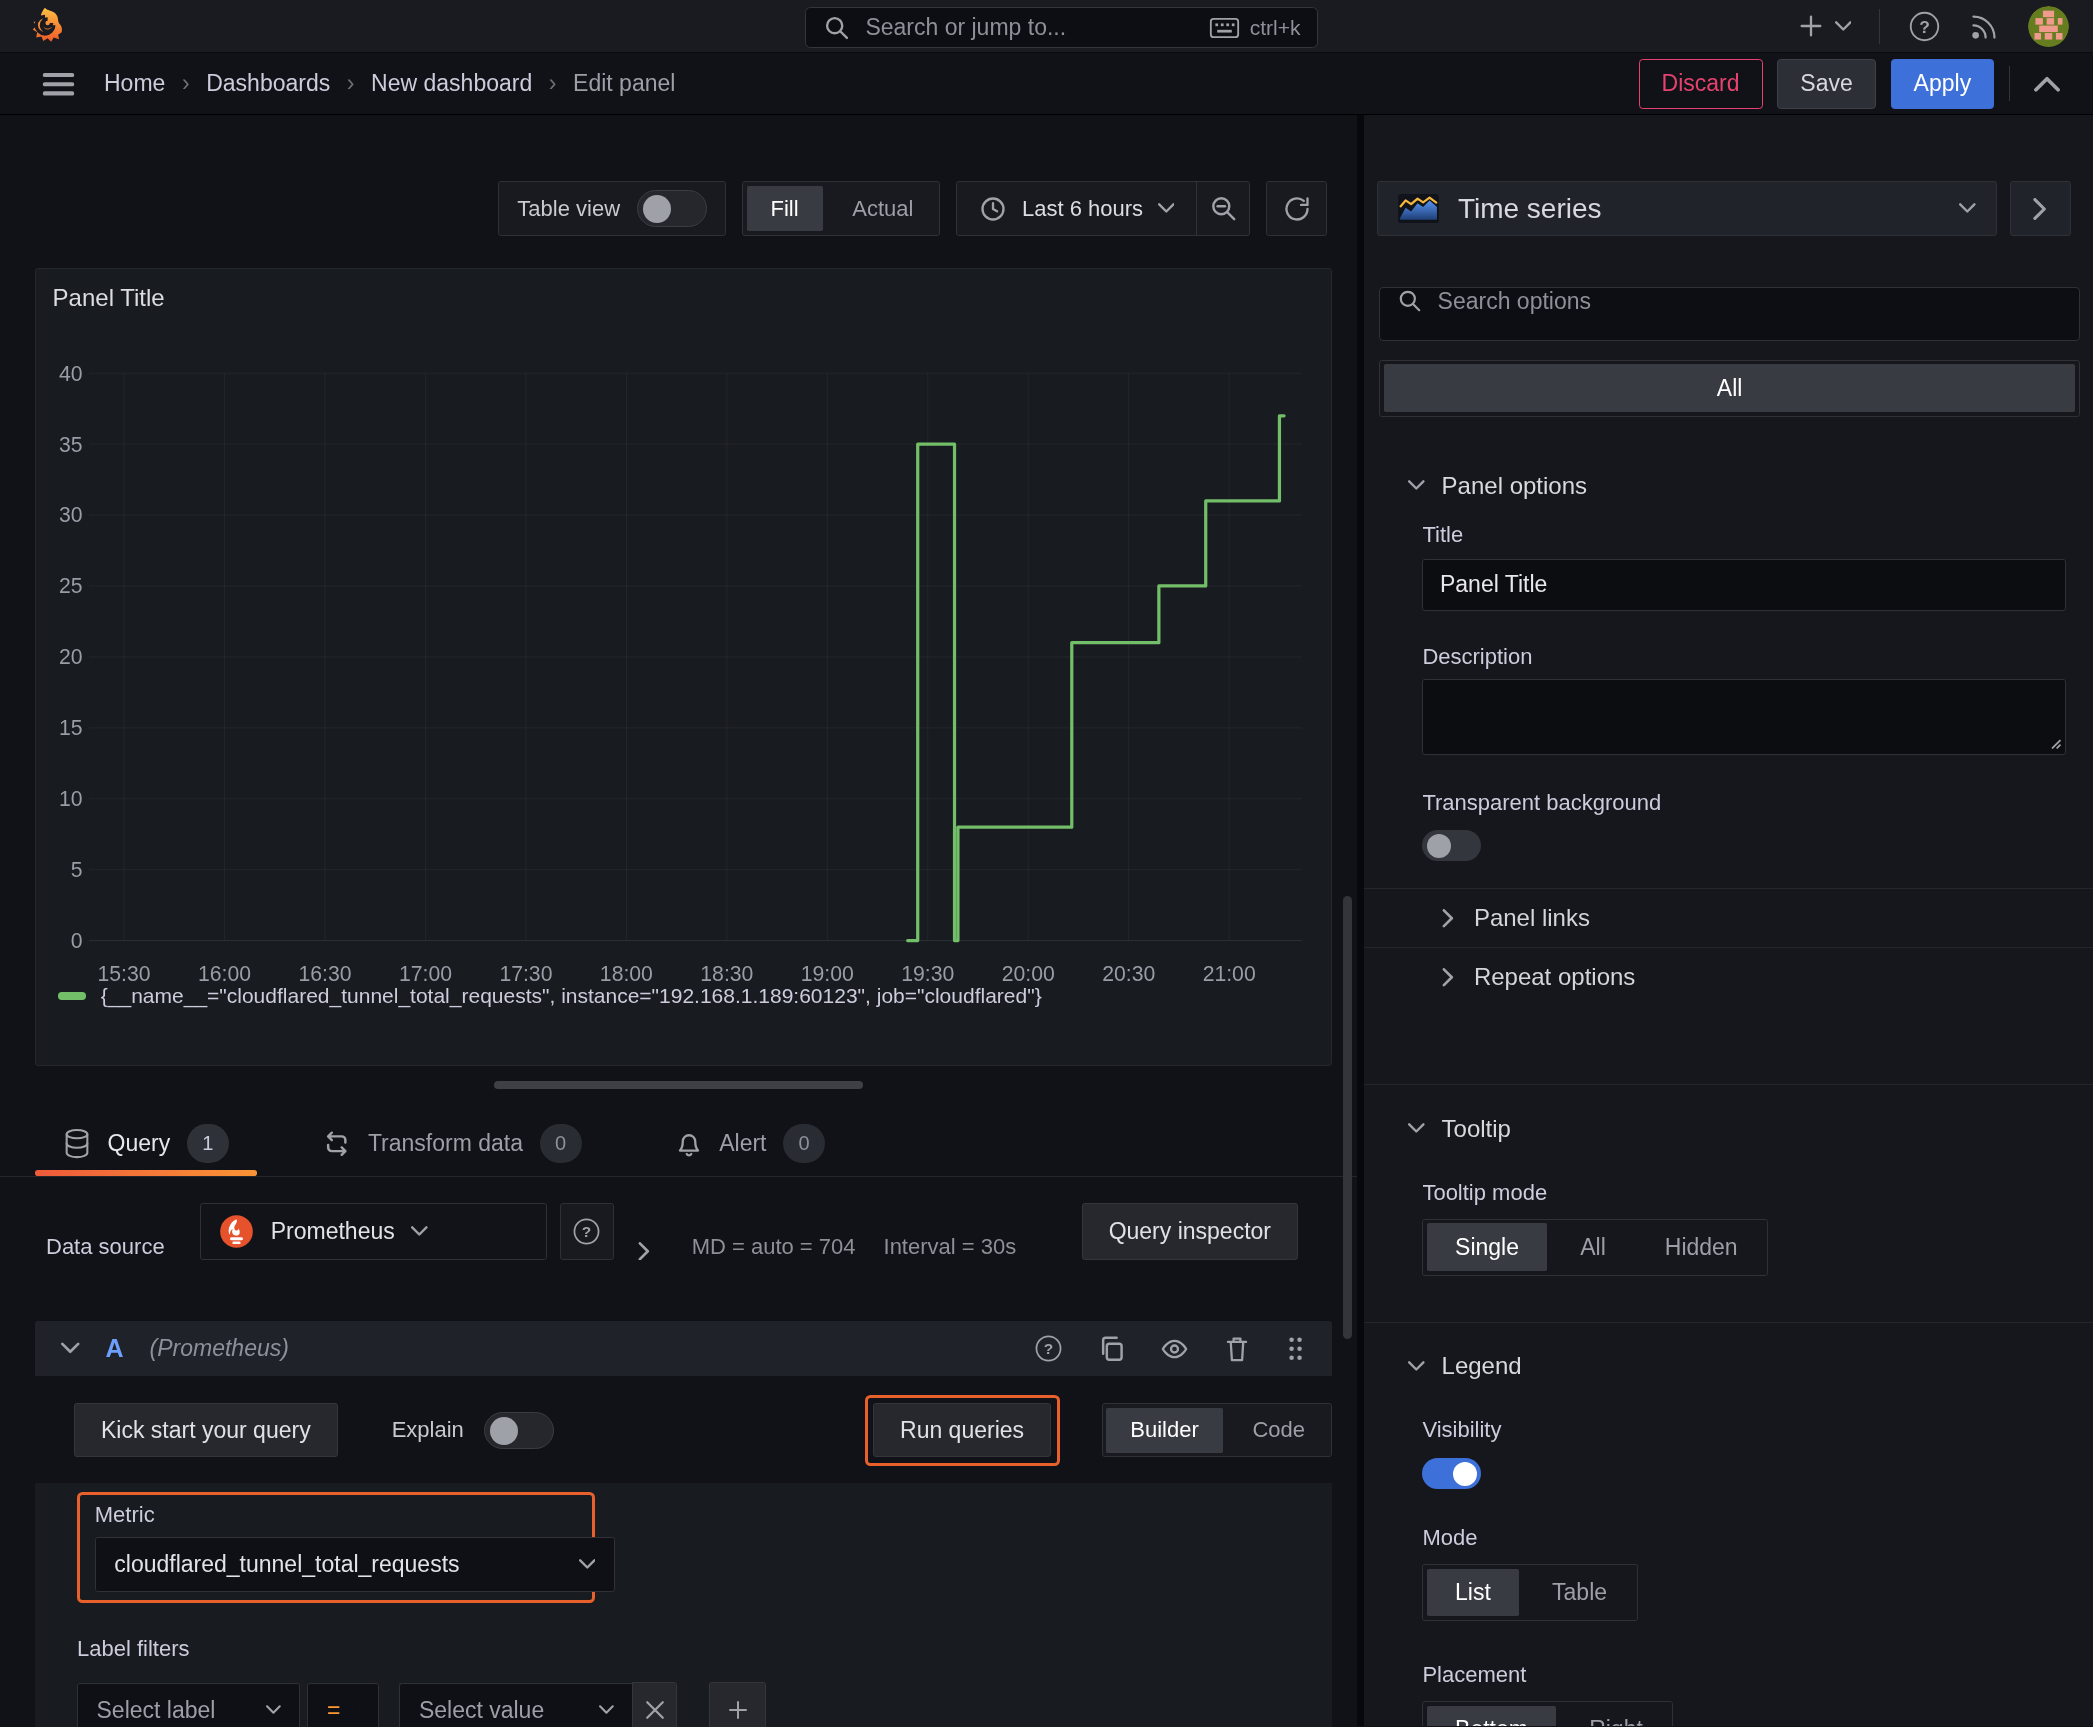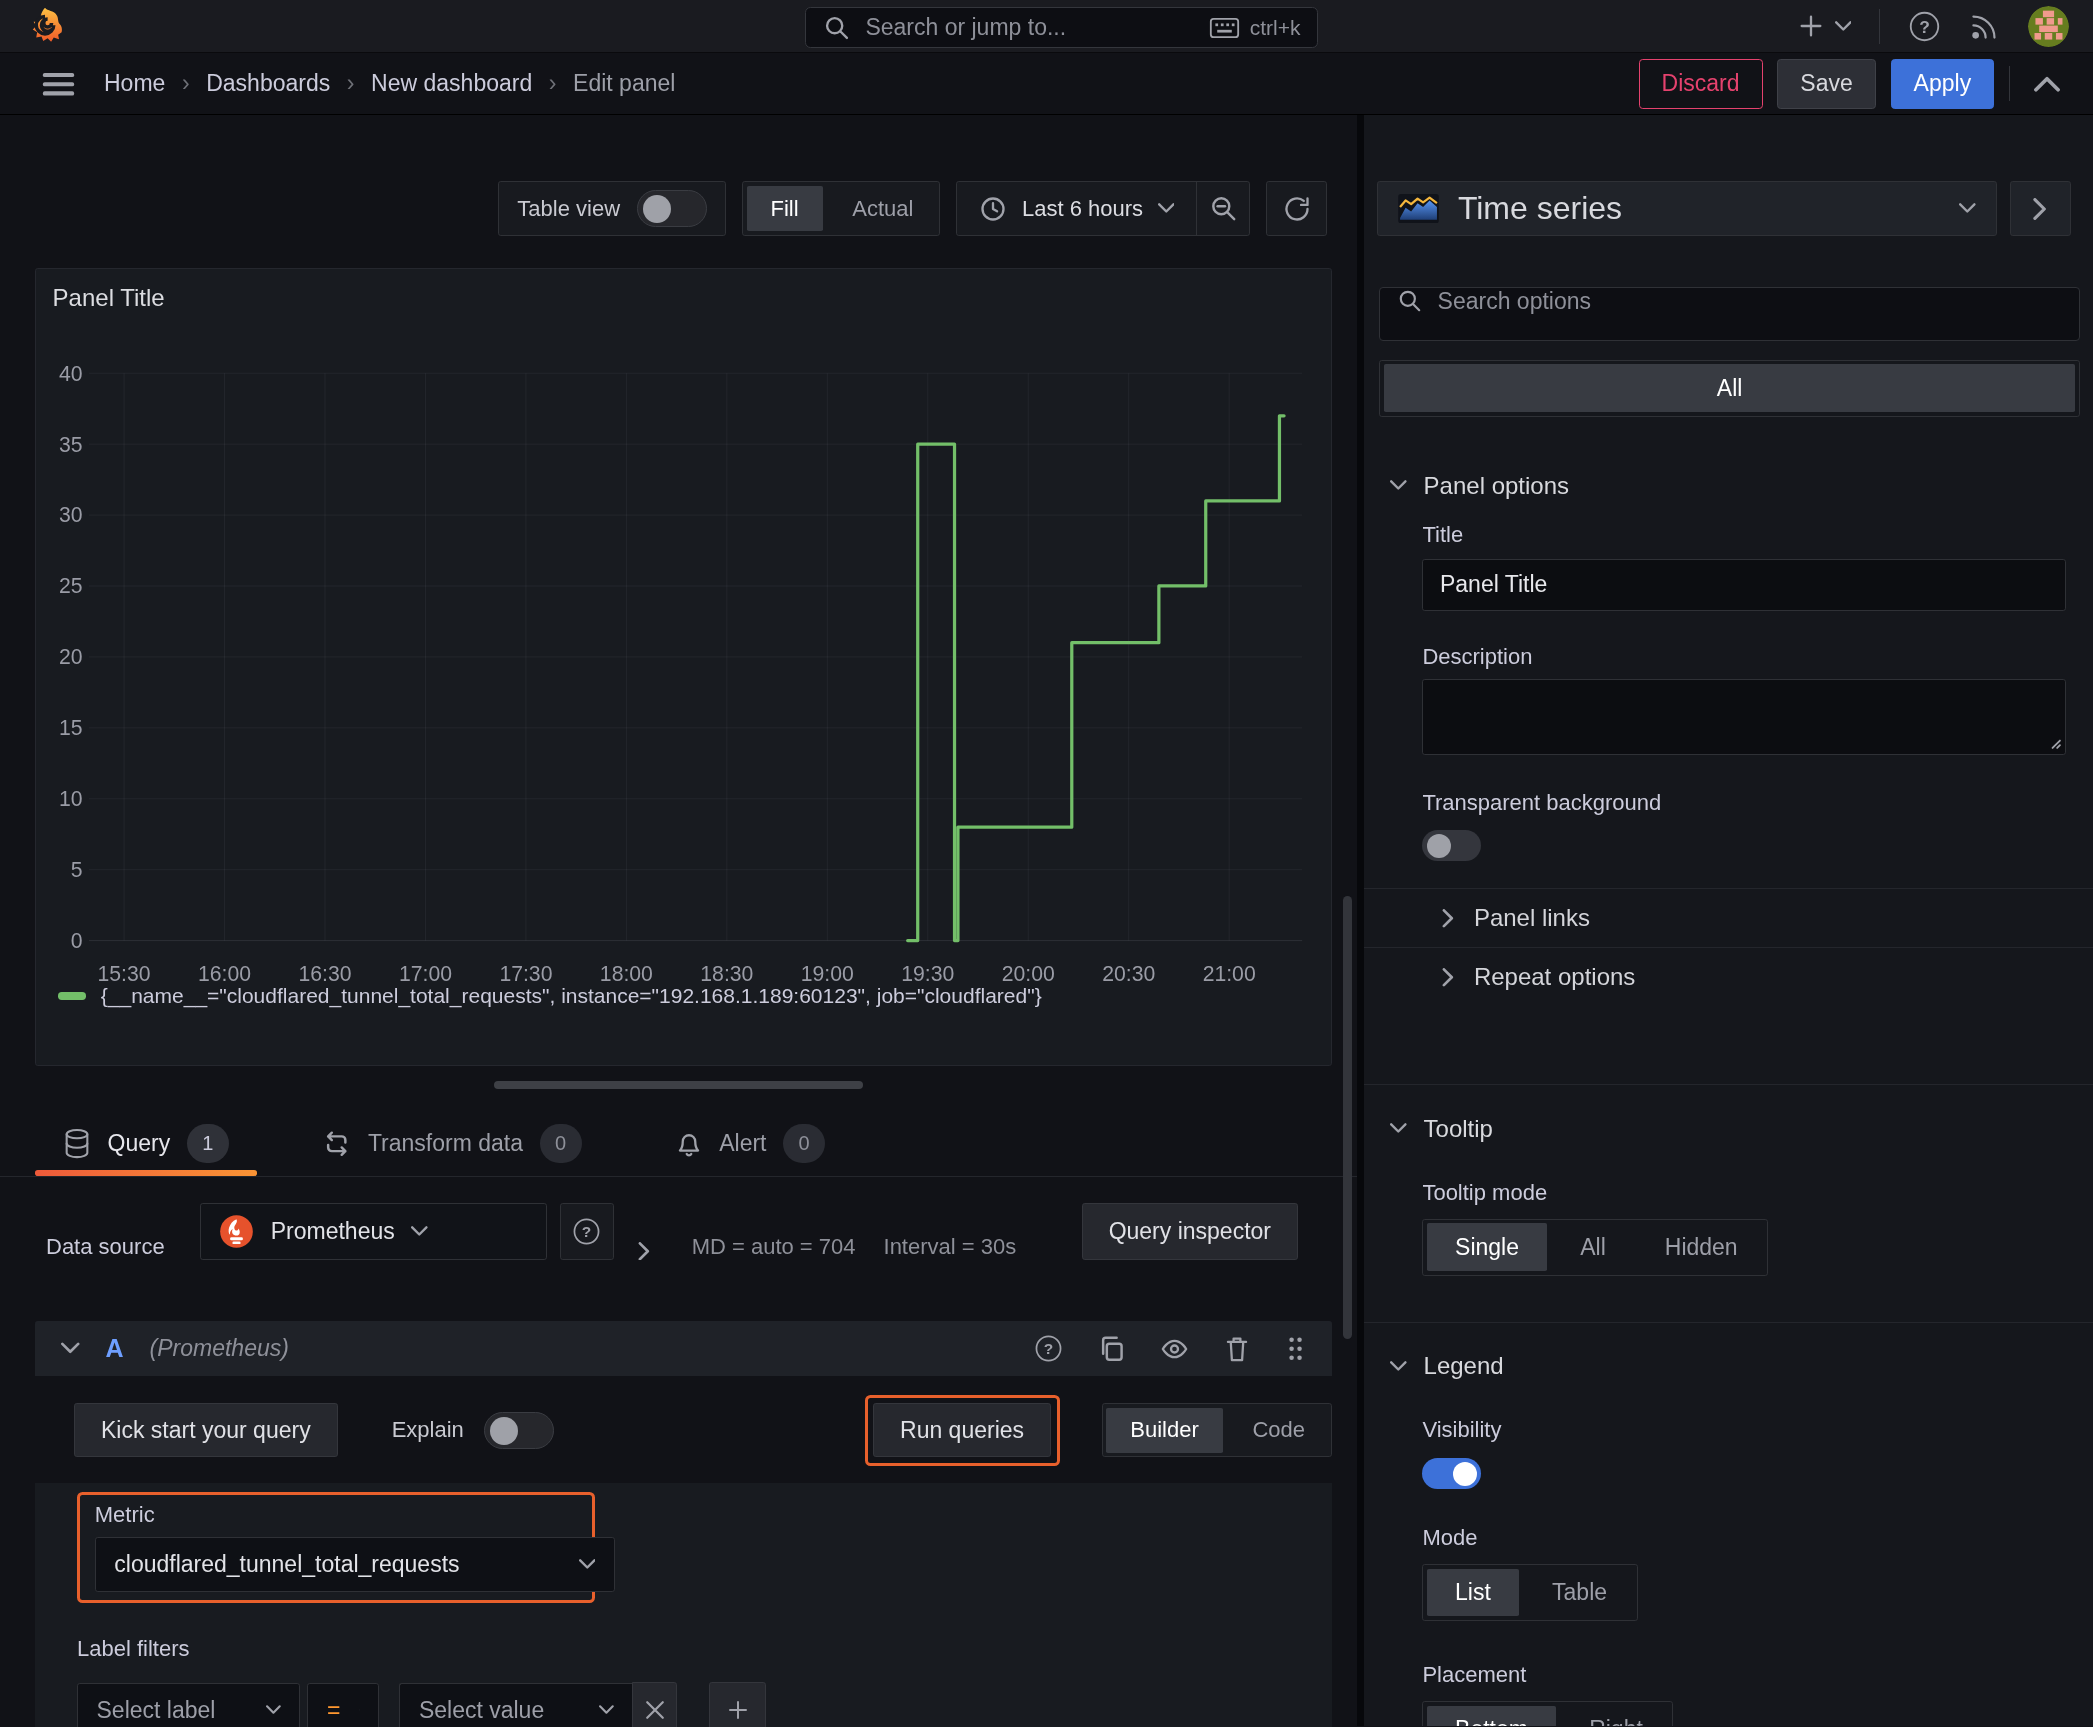--- a/index.html
+++ b/index.html
@@ -131,35 +131,35 @@
   .x-btn { width:45px; height:57px; background:#26282e; border:0.9px solid #34363c; border-radius:0 2.8px 2.8px 0;
            display:grid; place-items:center; }
   .plus-btn { width:57px; height:57px; margin-left:32px; background:#26282e; border:0.9px solid #34363c;
               border-radius:2.8px; display:grid; place-items:center; }
 
   .main-scrollbar { position:absolute; right:5.5px; top:781px; width:8.3px; height:443px; background:#33353b; border-radius:4.6px; }
 
   
   .viz-row { display:flex; gap:13px; margin:66px 22px 0 13px; height:55px; }
   .viz-select { flex:1; display:flex; align-items:center; gap:18.5px; padding:0 20px;
-                background:#202329; border:0.9px solid #2f3136; border-radius:2.8px; font-size:32px; color:#d8d9de; }
+                background:#202329; border:0.9px solid #2f3136; border-radius:2.8px; font-size:28px; color:#d8d9de; }
   .collapse-btn { width:61px; border:0.9px solid #2f3136; background:#202329; border-radius:2.8px;
                   display:grid; place-items:center; }
   .opt-search { margin:51px 13px 0 14.8px; height:54px; background:#0d0e13; border:0.9px solid #2f3136;
                 border-radius:4px; display:flex; align-items:flex-start; gap:14.8px; padding:0 16.6px; }
   .opt-search input { flex:1; background:transparent; border:none; outline:none; color:#d8d9de; font-size:23px;
                       font-family:"Liberation Sans", sans-serif; }
   .opt-search input::placeholder { color:#8e9099; }
   .ao-group { margin:18.5px 13px 0 14.8px; height:57px; border:0.9px solid #2f3136; border-radius:2.8px;
               display:flex; padding:3.7px; }
   .ao-seg { flex:1; display:grid; place-items:center; font-size:23px; color:#9d9fa8; border-radius:1.8px; }
   .ao-seg.sel { background:#383b42; color:#fff; }
 
   .sect-h { display:flex; align-items:center; gap:16.6px; font-size:24px; font-weight:500; color:#d8d9dd;
-            padding-left:26px; }
+            padding-left:44px; }
   .fld-label { margin:22px 0 0 58px; font-size:22px; color:#ccccdc; }
   .sb-input { margin:11px 0 0 58px; width:644px; height:52px; background:#0c0d11; border:0.9px solid #2f3136;
               border-radius:2.8px; color:#e8e8ec; font-size:23px; padding:0 16.6px;
               font-family:"Liberation Sans", sans-serif; }
   .sb-area { margin:9.2px 0 0 58px; width:644px; height:76px; background:#0c0d11; border:0.9px solid #2f3136;
              border-radius:2.8px; position:relative; }
   .resize-h { position:absolute; right:3.7px; bottom:3.7px; }
   .sb-toggle { margin:14.8px 0 0 58px; }
   .divider { height:0.9px; background:#24262c; }
   .sub-row { height:58px; display:flex; align-items:center; gap:18.5px; padding-left:78px; font-size:24px; color:#d4d5da; }

